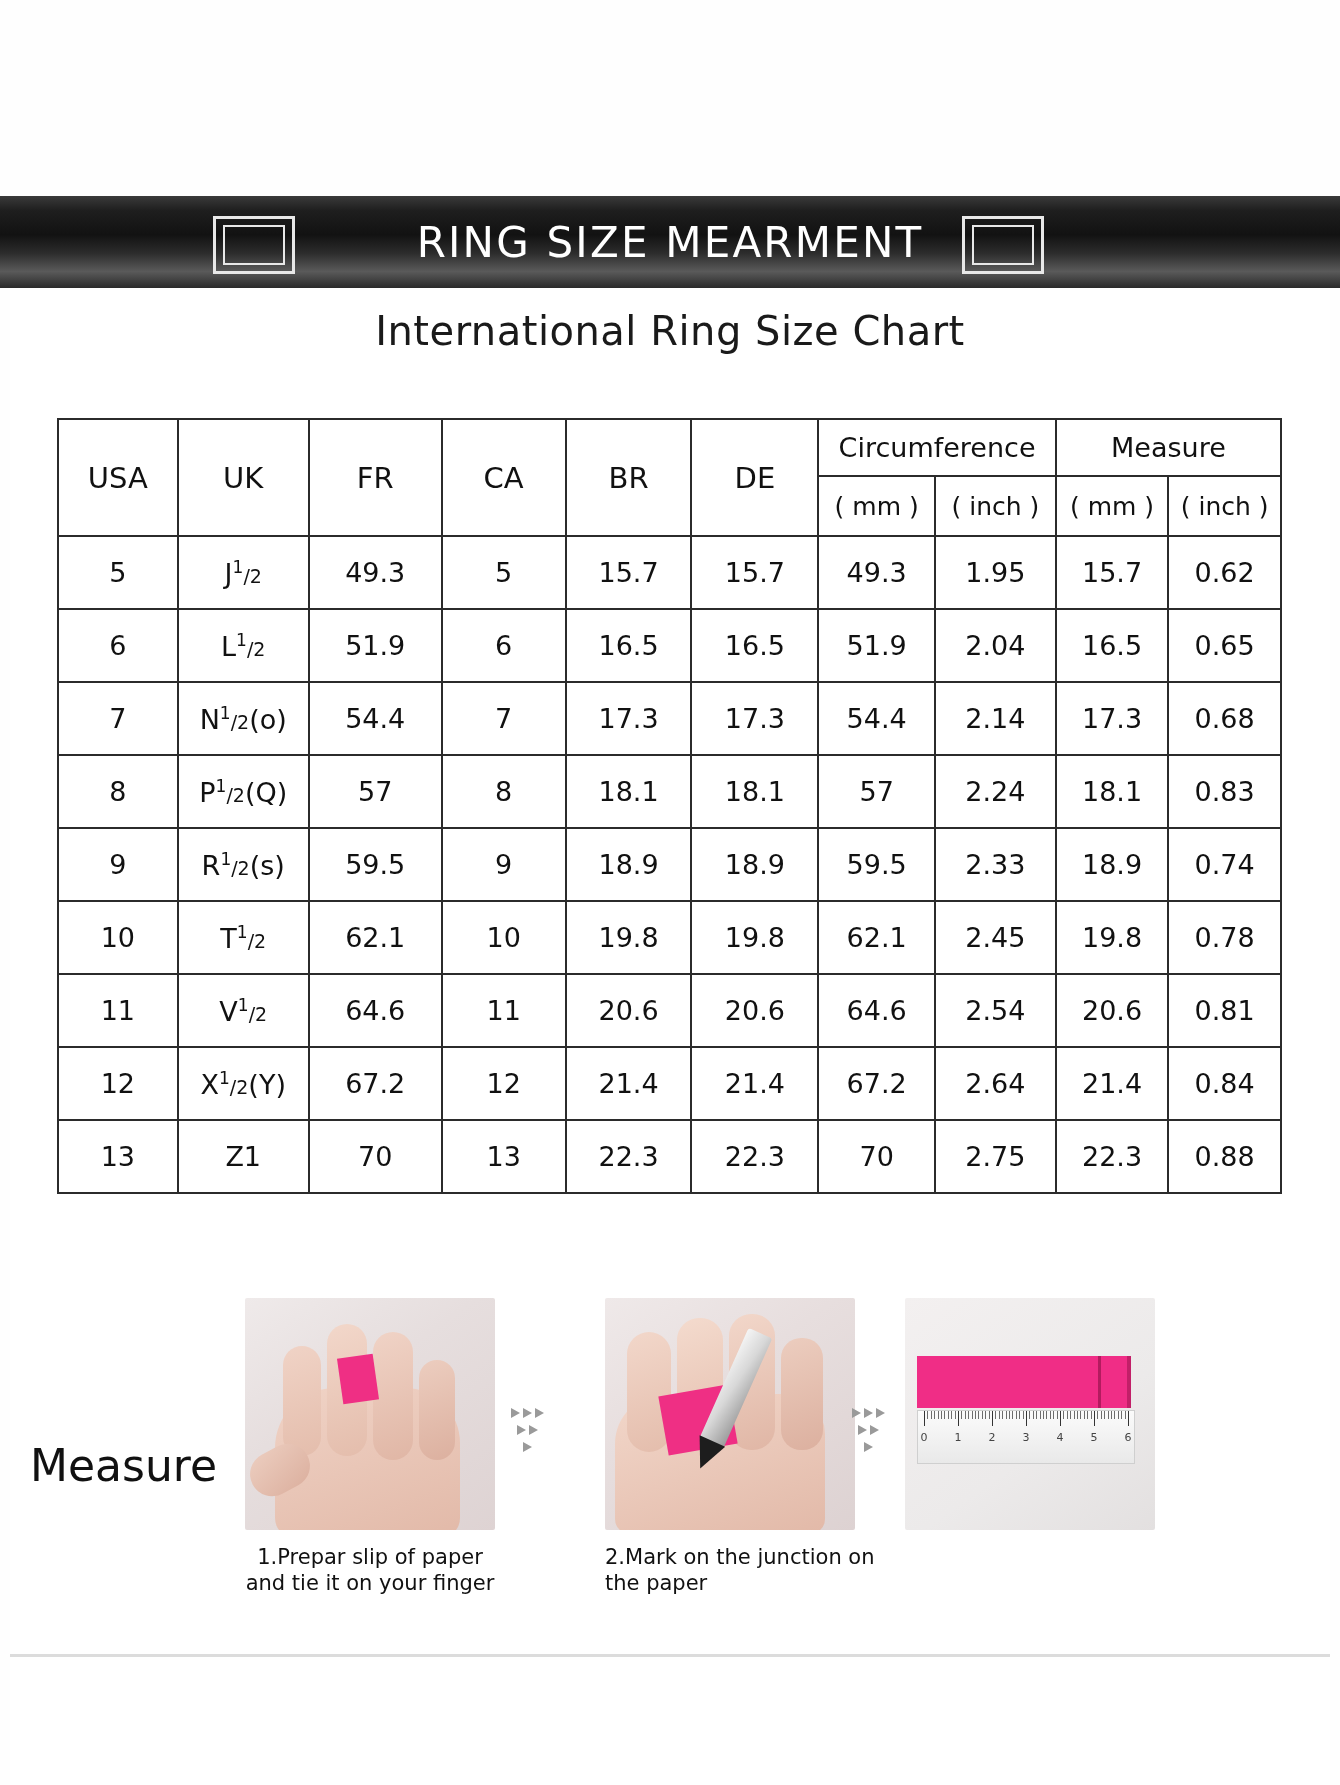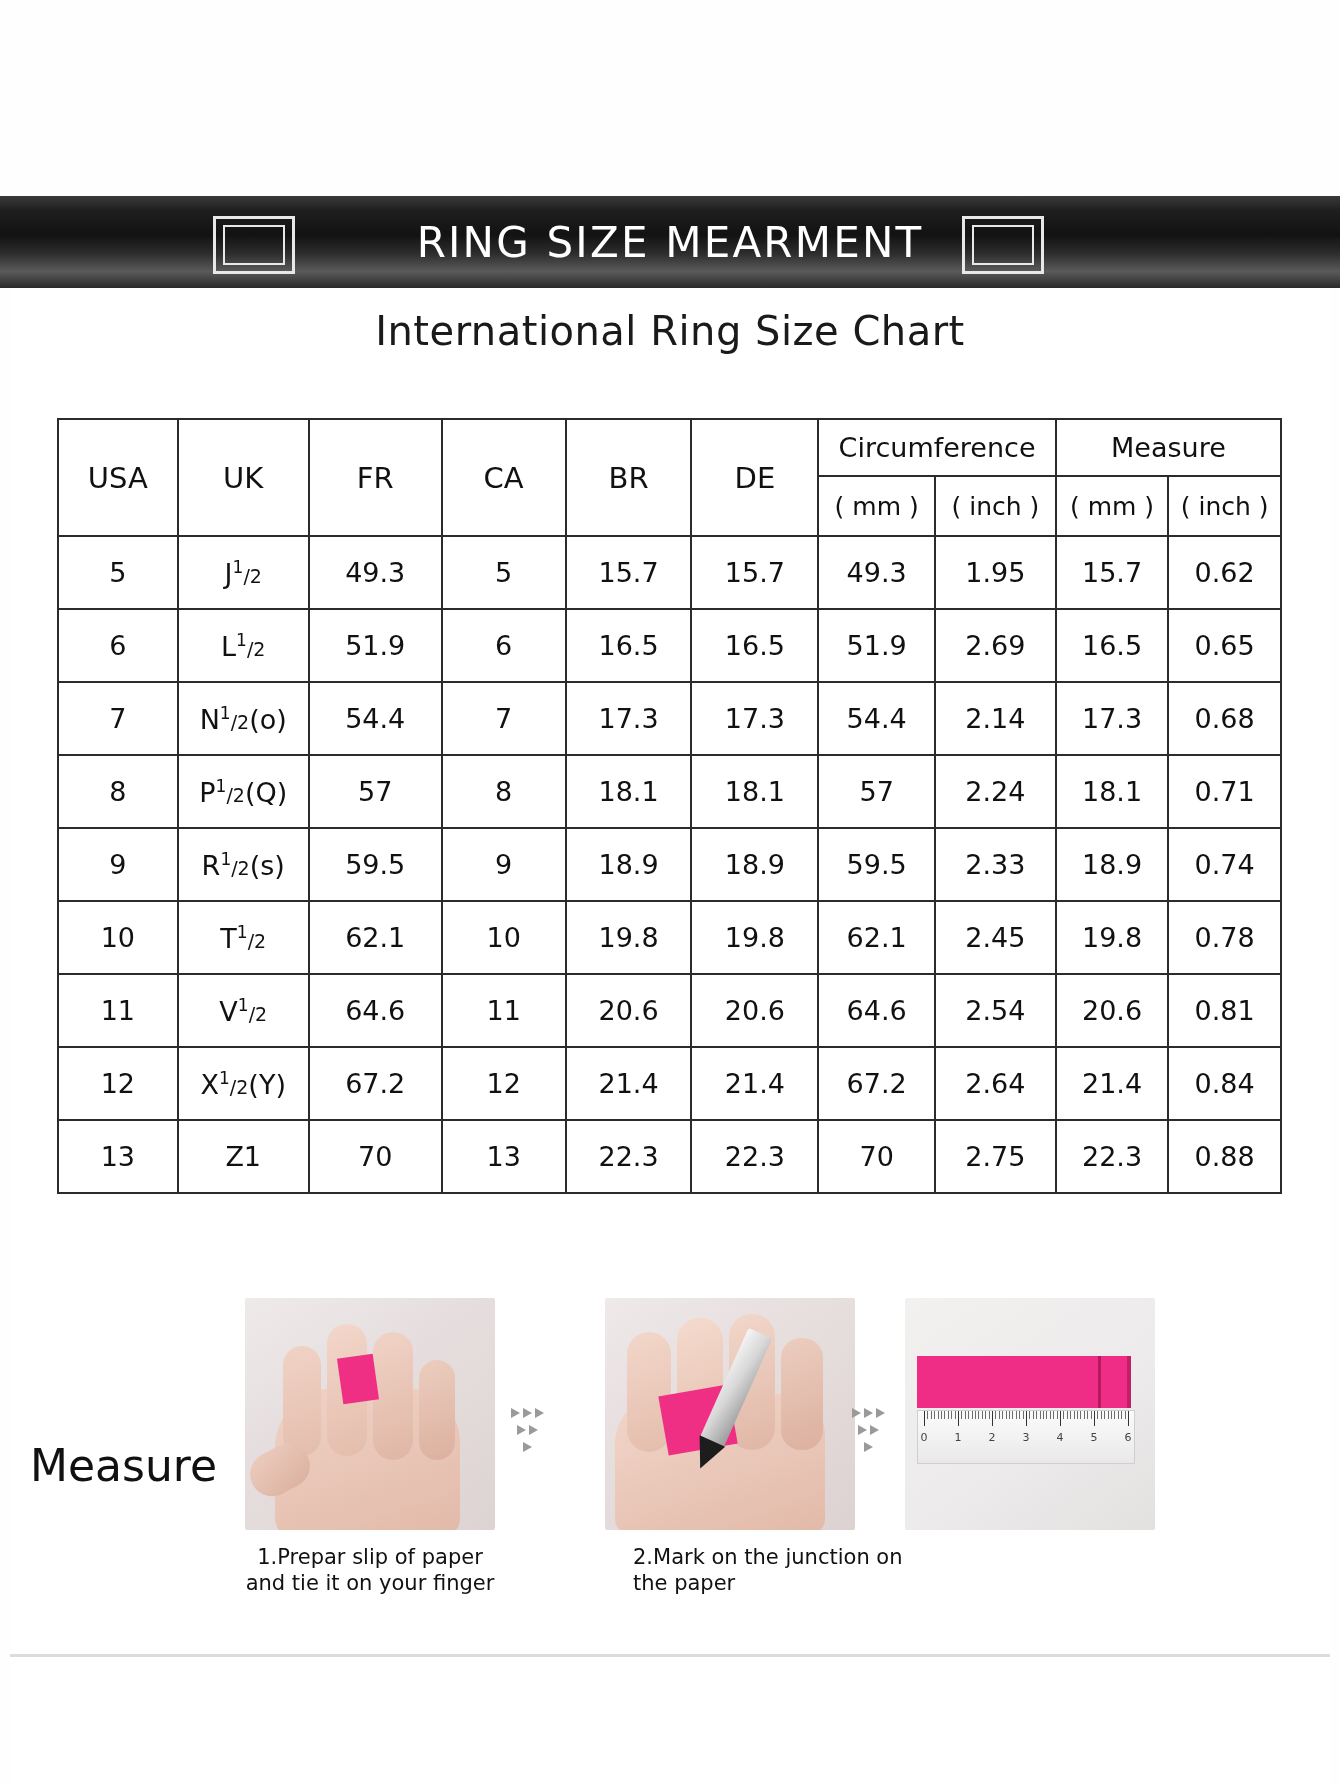--- a/index.html
+++ b/index.html
@@ -263,21 +263,21 @@
   }
   .caption {
     margin-top: 14px;
     font-size: 21px;
     line-height: 1.25;
     color: #111;
     font-family: "DejaVu Sans", sans-serif;
   }
   .step1 .caption { text-align: center; }
   .step2 .caption, .step3 .caption { text-align: left; }
-  .step2 .caption, .step3 .caption { width: 300px; margin-left: 28px; }
+  .step2 .caption, .step3 .caption { width: 300px; }
 
   .arrow {
     position: absolute;
     top: 120px;
     width: 40px;
     height: 44px;
     display: flex;
     flex-direction: column;
     justify-content: space-between;
   }
@@ -366,21 +366,21 @@
               <td>0.62</td>
             </tr>
             <tr>
               <td>6</td>
               <td>L<span class="sup">1</span><span class="frac">/2</span></td>
               <td>51.9</td>
               <td>6</td>
               <td>16.5</td>
               <td>16.5</td>
               <td>51.9</td>
-              <td>2.69</td>
+              <td>2.04</td>
               <td>16.5</td>
               <td>0.65</td>
             </tr>
             <tr>
               <td>7</td>
               <td>N<span class="sup">1</span><span class="frac">/2</span>(o)</td>
               <td>54.4</td>
               <td>7</td>
               <td>17.3</td>
               <td>17.3</td>
@@ -392,21 +392,21 @@
             <tr>
               <td>8</td>
               <td>P<span class="sup">1</span><span class="frac">/2</span>(Q)</td>
               <td>57</td>
               <td>8</td>
               <td>18.1</td>
               <td>18.1</td>
               <td>57</td>
               <td>2.24</td>
               <td>18.1</td>
-              <td>0.71</td>
+              <td>0.83</td>
             </tr>
             <tr>
               <td>9</td>
               <td>R<span class="sup">1</span><span class="frac">/2</span>(s)</td>
               <td>59.5</td>
               <td>9</td>
               <td>18.9</td>
               <td>18.9</td>
               <td>59.5</td>
               <td>2.33</td>

